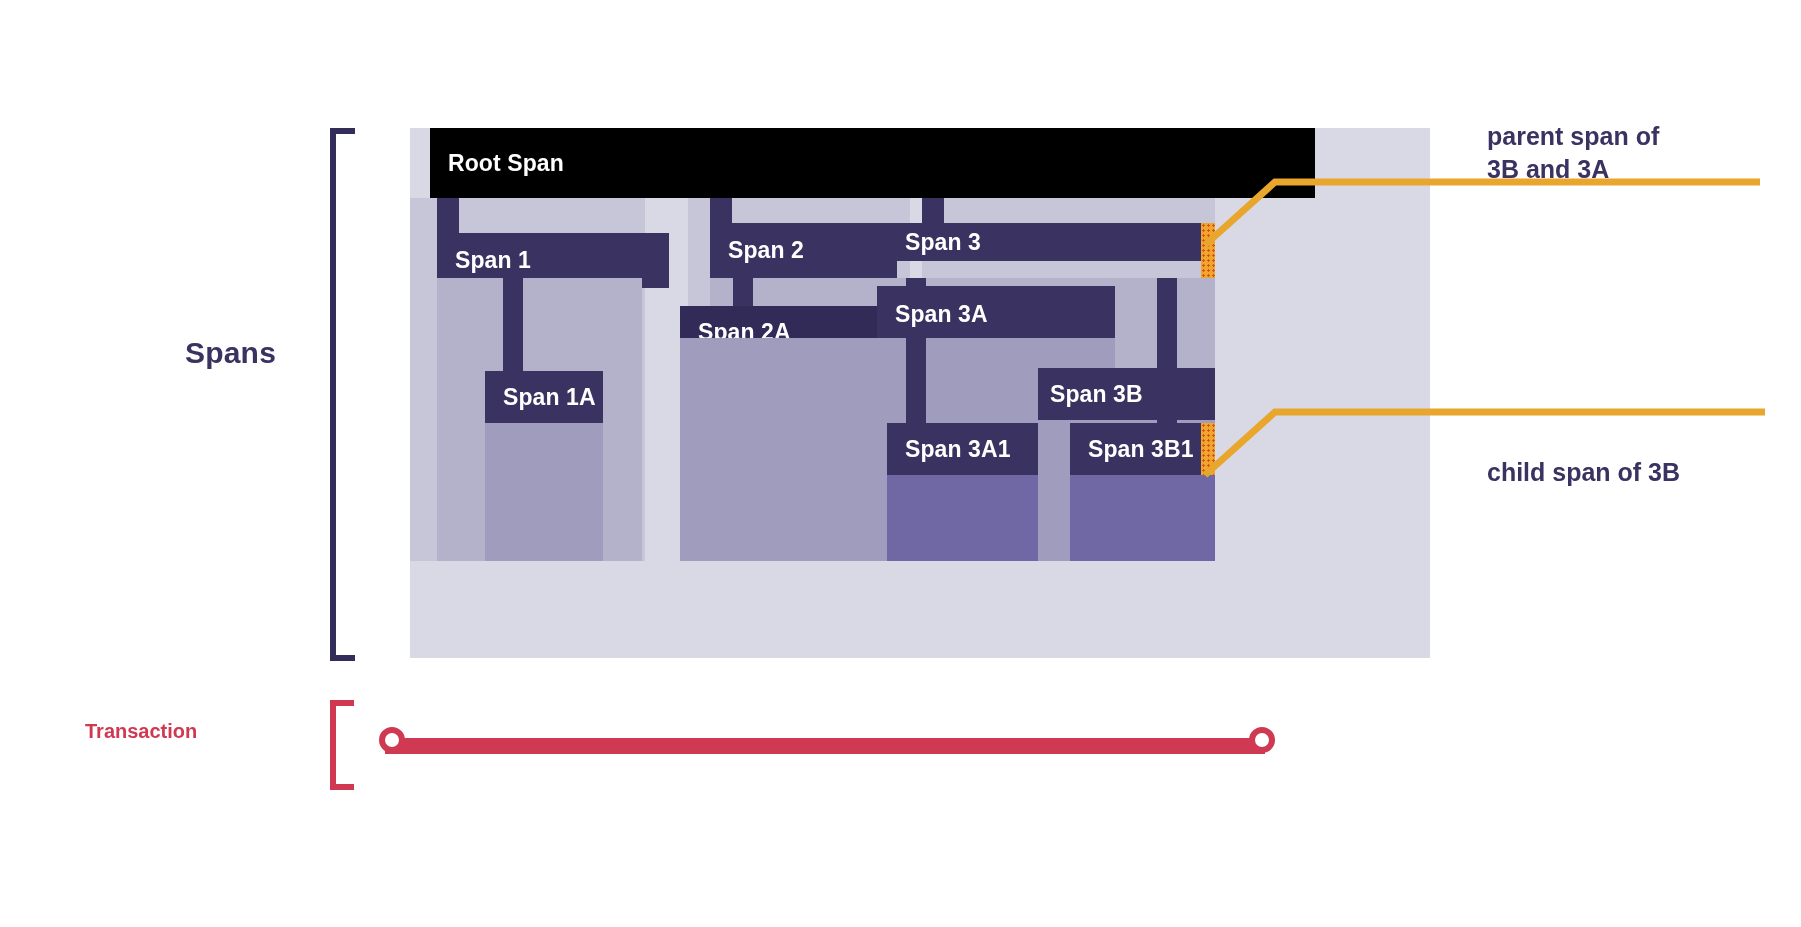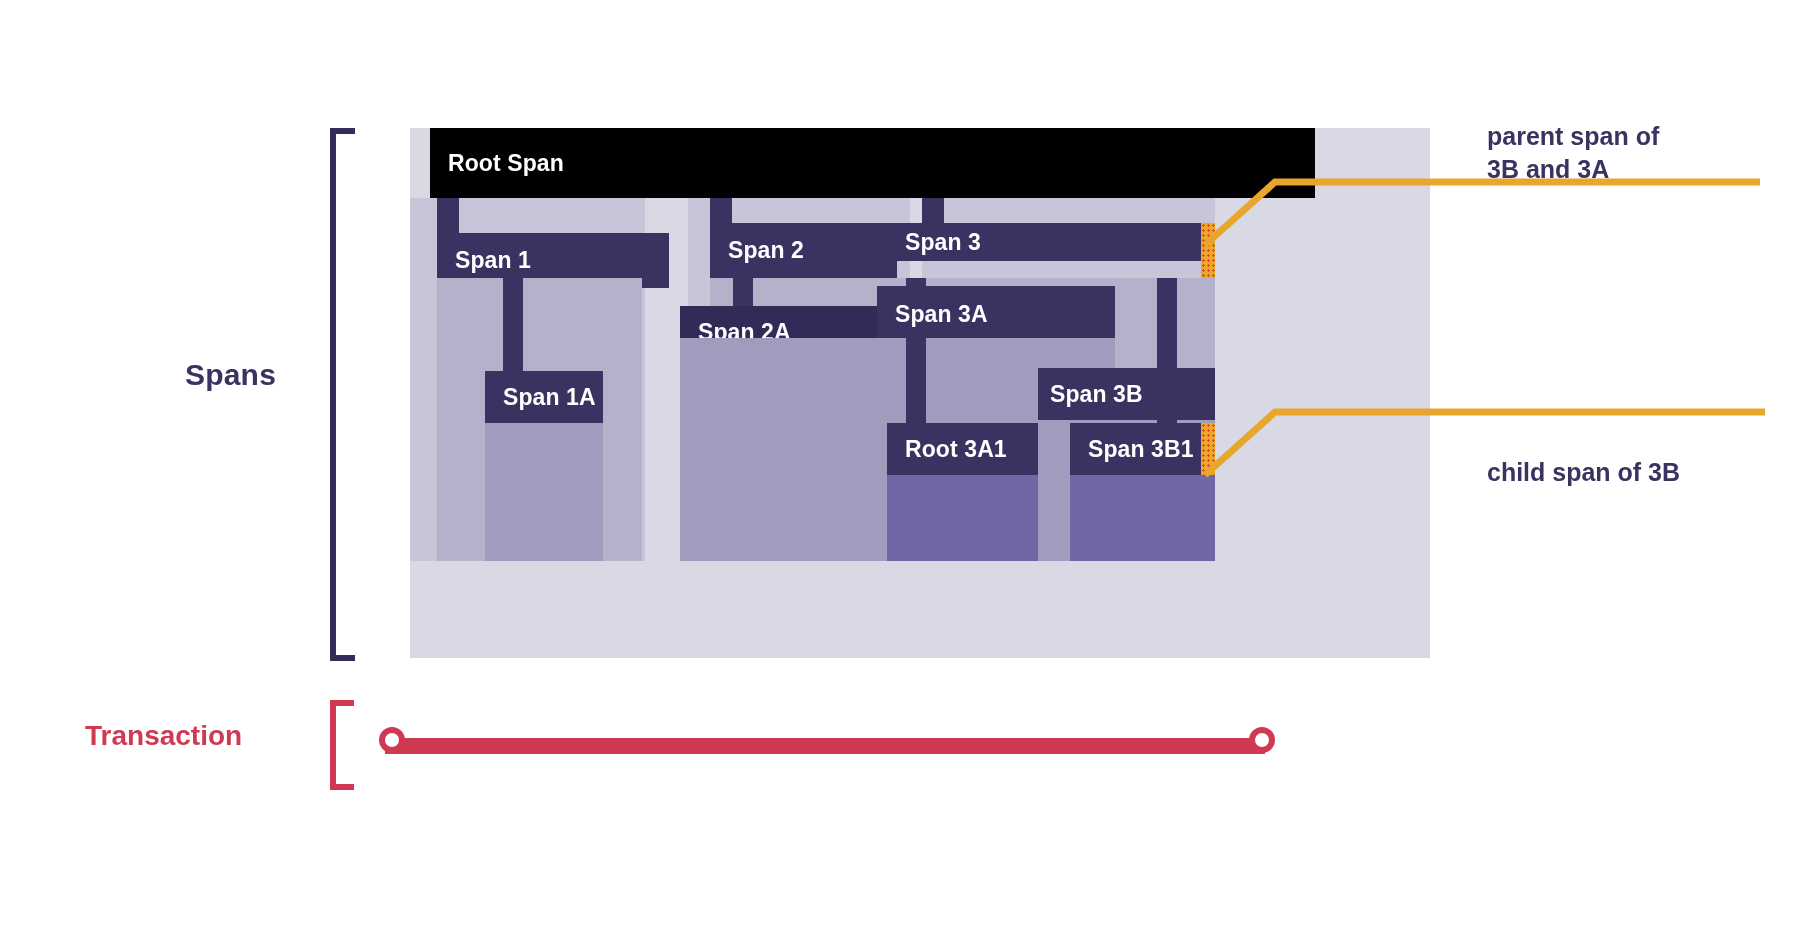--- a/index.html
+++ b/index.html
@@ -11,32 +11,31 @@
     position: relative;
     overflow: hidden;
   }
   .stage { position:absolute; inset:0; }
 
   
   .spans-label {
     position:absolute; left:185px; top:336px;
     font-size:30px; font-weight:700; color:#3a3260;
     letter-spacing:.2px;
-    margin-top:22px;
   }
   .spans-bracket {
     position:absolute; left:330px; top:128px;
     width:25px; height:533px;
     border-left:6px solid #332d59;
     border-top:6px solid #332d59;
     border-bottom:6px solid #332d59;
   }
   .txn-label {
     position:absolute; left:85px; top:720px;
-    font-size:28px; font-weight:700; color:#cf3a52;
+    font-size:20px; font-weight:700; color:#cf3a52;
   }
   .txn-bracket {
     position:absolute; left:330px; top:700px;
     width:24px; height:90px;
     border-left:6px solid #cf3a52;
     border-top:6px solid #cf3a52;
     border-bottom:6px solid #cf3a52;
   }
 
   
@@ -144,21 +143,21 @@
 
     <div class="track l2" style="left:477px; top:150px; width:328px; height:283px;"></div>
 
     <div class="conn" style="left:496px; top:150px; width:20px; height:50px;"></div>
     <div class="bar" style="left:467px; top:158px; width:238px; height:56px;">
       <span>Span 3A</span>
     </div>
     <div class="track l3" style="left:467px; top:210px; width:238px; height:223px;"></div>
     <div class="conn" style="left:496px; top:210px; width:20px; height:108px;"></div>
     <div class="bar" style="left:477px; top:295px; width:155px; height:52px;">
-      <span>Root 3A1</span>
+      <span>Span 3A1</span>
     </div>
     <div class="track l4" style="left:477px; top:347px; width:155px; height:86px;"></div>
 
     <div class="conn" style="left:747px; top:150px; width:20px; height:120px;"></div>
     <div class="bar" style="left:628px; top:240px; width:177px; height:52px;padding-left:12px;">
       <span>Span 3B</span>
     </div>
     <div class="track l3" style="left:628px; top:292px; width:177px; height:141px;"></div>
     <div class="conn" style="left:747px; top:292px; width:20px; height:40px;"></div>
     <div class="bar" style="left:660px; top:295px; width:145px; height:52px;">

